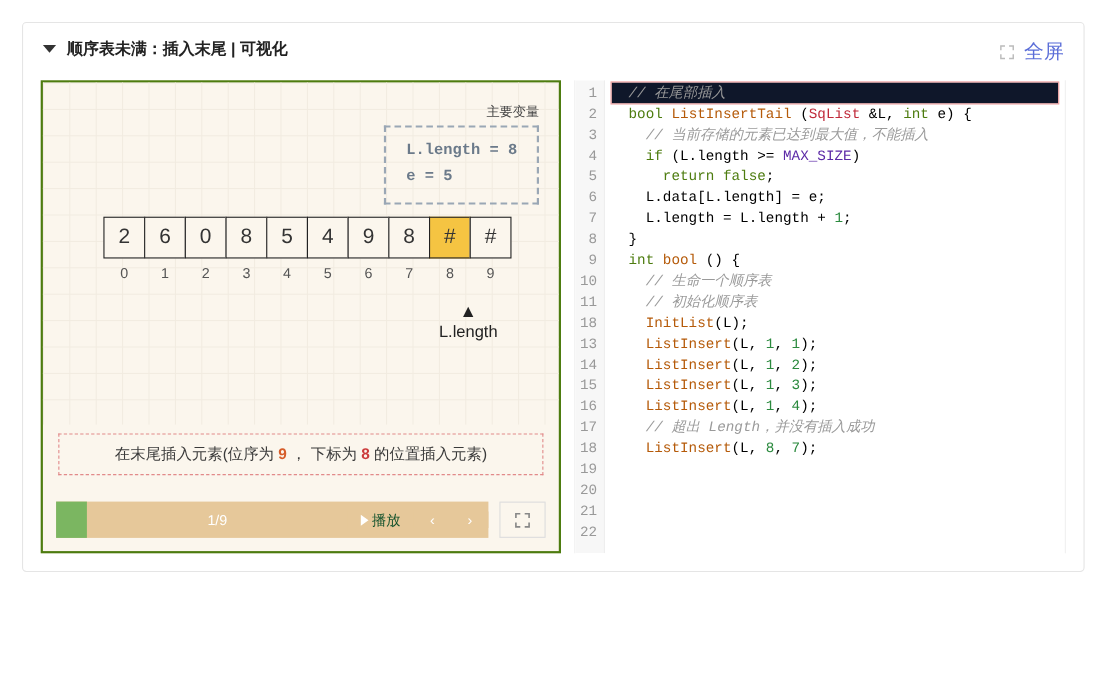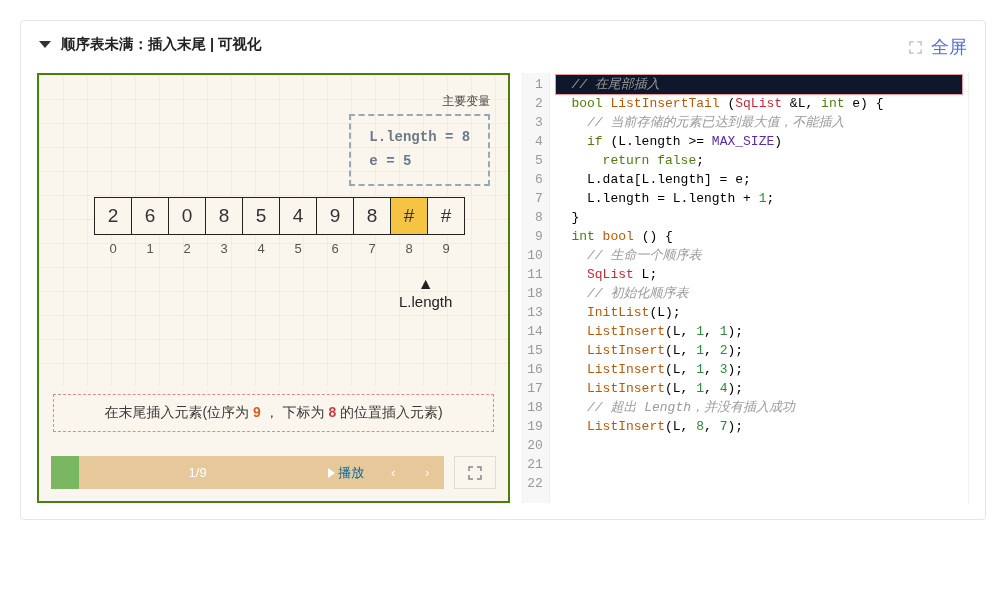--- a/index.html
+++ b/index.html
@@ -31,21 +31,21 @@
     .idx:first-child { margin-left: 0; }
     .ptr { position: absolute; top: 200px; left: 360px; text-align: center; font-size: 15px; color: #222; }
     .ptr .arrow { font-size: 16px; font-weight: bold; }
     .caption { margin: 8px 14px 8px 14px; border: 1px dashed #e28a8a; color: #3a3a3a; font-size: 14px; text-align: center; padding: 9px 8px; background: #fbf6ed; }
     .caption .num-o { color: #d65d2a; font-weight: 600; }
     .caption .num-r { color: #cc3b3b; font-weight: 600; }
     .ctrl-bar { display: flex; gap: 10px; padding: 16px 12px 12px 12px; align-items: stretch; }
     .progress-group { flex: 1; display: flex; align-items: center; background: #e6c89a; height: 33px; }
     .prog-bar { width: 28px; height: 33px; background: #7bb661; }
     .prog-label { flex: 1; text-align: center; color: #fff; font-size: 13px; font-weight: 500; }
-    .play-btn { width: 60px; background: #e6c89a; color: #0369a1; display: flex; align-items: center; justify-content: center; font-size: 13px; gap: 3px; cursor: pointer; }
+    .play-btn { width: 60px; background: #e6c89a; color: #14532d; display: flex; align-items: center; justify-content: center; font-size: 13px; gap: 3px; cursor: pointer; }
     .nav-btn { width: 34px; background: #e6c89a; color: #fff; display: flex; align-items: center; justify-content: center; font-size: 13px; cursor: pointer; }
     .fs-btn { width: 42px; border: 1px solid #ddd; background: #fbf6ed; display: flex; align-items: center; justify-content: center; cursor: pointer; }
     .code-panel { flex: 1; display: flex; flex-direction: column; }
     .code-body { flex: 1; display: flex; font-family: "Courier New", Consolas, monospace; font-size: 13px; overflow: hidden; border: 1px solid #f0f0f0; border-top: none; border-bottom: none; }
     .gutter { background: #f7f7f7; border-right: 1px solid #eee; color: #999; text-align: right; padding: 2px 6px 2px 4px; user-select: none; }
     .gutter div { line-height: 19px; }
     .lines { flex: 1; padding: 2px 6px; overflow: auto; }
     .line { line-height: 19px; white-space: pre; }
     .line.hl-line { background: #0f172a; outline: 1px solid #e99; }
     .tok-kw { color: #4d7c0f; }
@@ -181,21 +181,20 @@
             <div class="line"><span class="tok-cm">    // 当前存储的元素已达到最大值，不能插入</span></div>
             <div class="line"><span>    </span><span class="tok-kw">if</span><span> (L.length &gt;= </span><span class="tok-const">MAX_SIZE</span><span>)</span></div>
             <div class="line"><span>      </span><span class="tok-kw">return</span><span> </span><span class="tok-kw">false</span><span>;</span></div>
             <div class="line"><span></span></div>
             <div class="line"><span>    L.data[L.length] = e;</span></div>
             <div class="line"><span>    L.length = L.length + </span><span class="tok-num">1</span><span>;</span></div>
             <div class="line"><span>  }</span></div>
             <div class="line"><span></span></div>
             <div class="line"><span>  </span><span class="tok-kw">int</span><span> </span><span class="tok-fn">bool</span><span> () {</span></div>
             <div class="line"><span class="tok-cm">    // 生命一个顺序表</span></div>
-            <div class="line"><span>    </span><span class="tok-type">SqList</span><span> L;</span></div>
             <div class="line"><span class="tok-cm">    // 初始化顺序表</span></div>
             <div class="line"><span>    </span><span class="tok-fn">InitList</span><span>(L);</span></div>
             <div class="line"><span></span></div>
             <div class="line"><span>    </span><span class="tok-fn">ListInsert</span><span>(L, </span><span class="tok-num">1</span><span>, </span><span class="tok-num">1</span><span>);</span></div>
             <div class="line"><span>    </span><span class="tok-fn">ListInsert</span><span>(L, </span><span class="tok-num">1</span><span>, </span><span class="tok-num">2</span><span>);</span></div>
             <div class="line"><span>    </span><span class="tok-fn">ListInsert</span><span>(L, </span><span class="tok-num">1</span><span>, </span><span class="tok-num">3</span><span>);</span></div>
             <div class="line"><span>    </span><span class="tok-fn">ListInsert</span><span>(L, </span><span class="tok-num">1</span><span>, </span><span class="tok-num">4</span><span>);</span></div>
             <div class="line"><span class="tok-cm">    // 超出 Length，并没有插入成功</span></div>
             <div class="line"><span>    </span><span class="tok-fn">ListInsert</span><span>(L, </span><span class="tok-num">8</span><span>, </span><span class="tok-num">7</span><span>);</span></div>
           </div>

